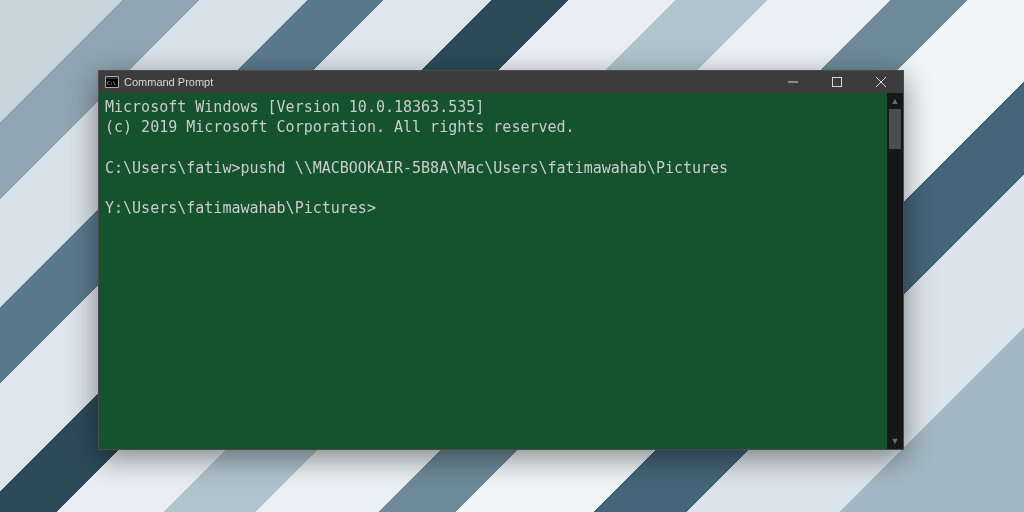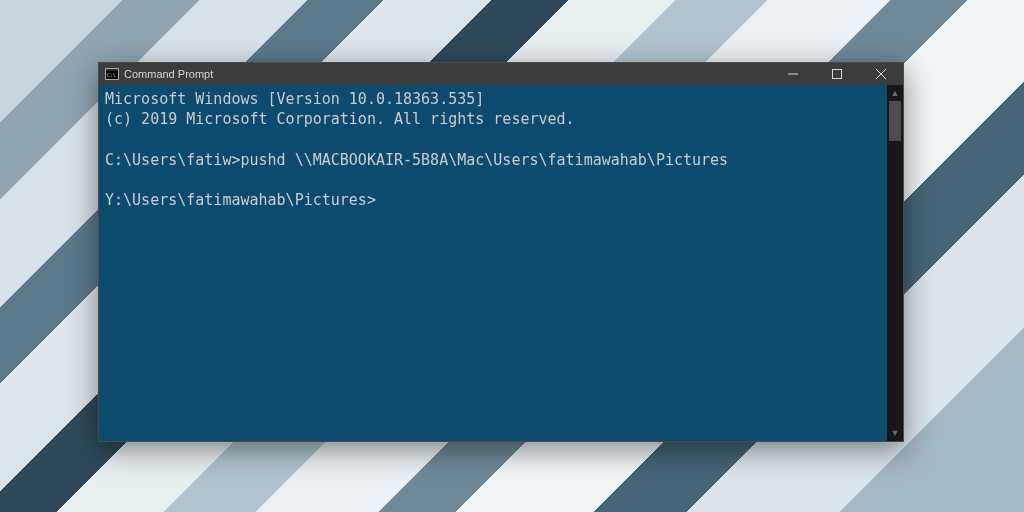--- a/index.html
+++ b/index.html
@@ -24,21 +24,21 @@
       #f0f5f8 63%, #f0f5f8 72%,
       #456578 72%, #456578 78%,
       #dbe4ea 78%, #dbe4ea 88%,
       #a2b8c4 88%, #a2b8c4 100%);
     position: relative;
     font-family: "Segoe UI", Tahoma, sans-serif;
   }
   .window {
     position: absolute;
     left: 98px;
-    top: 62px;
+    top: 70px;
     width: 804px;
     height: 378px;
     background: #0c0c0c;
     border: 1px solid #4a4a4a;
     box-shadow: 0 8px 28px rgba(0,0,0,0.45);
     display: flex;
     flex-direction: column;
   }
   .titlebar {
     height: 22px;
@@ -73,21 +73,21 @@
     color: #d8d8d8;
   }
   .titlebar-btn svg { display: block; }
   .terminal-wrap {
     flex: 1 1 auto;
     display: flex;
     min-height: 0;
   }
   .terminal {
     flex: 1 1 auto;
-    background: #0c4a6e;
+    background: #14532d;
     color: #cccccc;
     font-family: Consolas, "Lucida Console", monospace;
     font-size: 15px;
     line-height: 1.35;
     padding: 4px 4px 4px 6px;
     white-space: pre-wrap;
     word-break: break-all;
     overflow: hidden;
   }
   .scrollbar {

